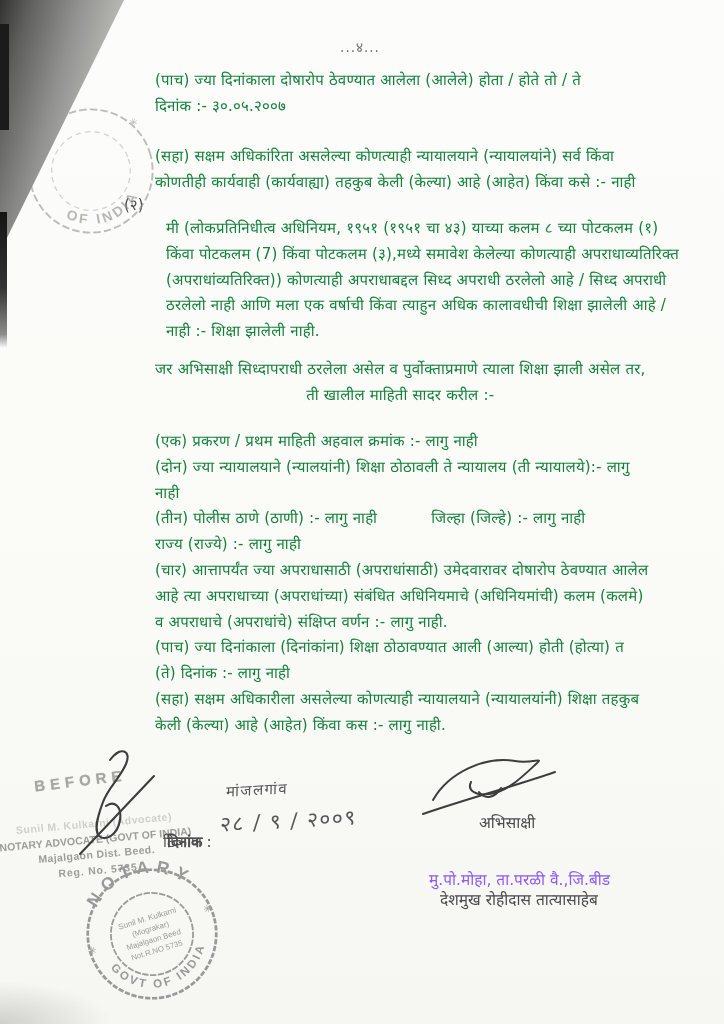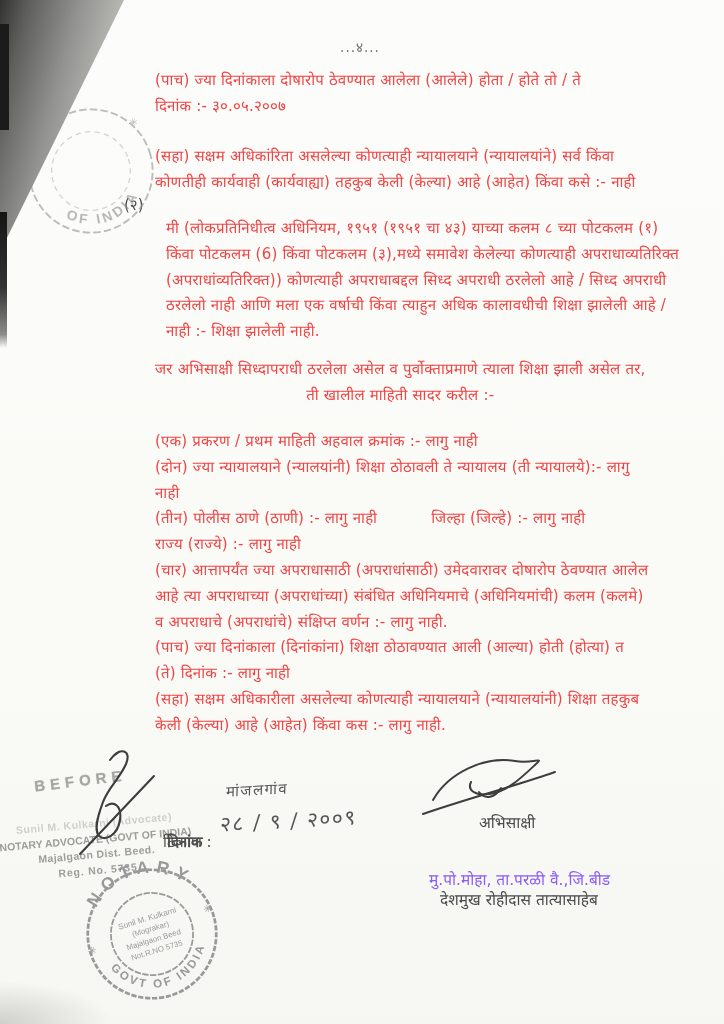--- a/index.html
+++ b/index.html
@@ -8,21 +8,21 @@
     background:#fbfbf8;
     font-family:"DejaVu Sans","Liberation Sans",sans-serif;
   }
   
   .paper-tint { position:absolute; inset:0; z-index:0;
     background:linear-gradient(180deg,#fcfcfa 0%,#fafaf7 60%,#f6f6f3 100%); }
 
   .abs { position:absolute; }
   .line { white-space:nowrap; }
 
-  .body-text { color:#ef4444; font-size:15px; letter-spacing:.2px; line-height:25.8px; z-index:2; }
+  .body-text { color:#15803d; font-size:15px; letter-spacing:.2px; line-height:25.8px; z-index:2; }
   .body-text .line { height:25.8px; }
   .gap { display:inline-block; width:54px; }
 
   .pg-num { left:300px; top:38px; width:120px; text-align:center; color:#6b6b6b; font-size:13.5px; letter-spacing:1px; }
   .sec-label { left:124px; top:194px; color:#4a4a4a; font-size:15px; }
 
   
   .before-stamp { left:34px; top:772px; color:#a6a6a2; font-weight:bold;
     font-family:"Liberation Sans",sans-serif; font-size:15px; letter-spacing:5px;
     transform:rotate(-7deg); text-shadow:0 0 1px #bdbdb9; z-index:3; }
@@ -75,21 +75,21 @@
 
 <div class="abs body-text" style="left:155px; top:144px;">
   <div class="line">(सहा) सक्षम अधिकांरिता असलेल्या कोणत्याही न्यायालयाने (न्यायालयांने) सर्व किंवा</div>
   <div class="line">कोणतीही कार्यवाही (कार्यवाह्या) तहकुब केली (केल्या) आहे (आहेत) किंवा कसे :- नाही</div>
 </div>
 
 <div class="abs sec-label">(२)</div>
 
 <div class="abs body-text" style="left:166px; top:216px;">
   <div class="line">मी (लोकप्रतिनिधीत्व अधिनियम, १९५१ (१९५१ चा ४३) याच्या कलम ८ च्या पोटकलम (१)</div>
-  <div class="line">किंवा पोटकलम (6) किंवा पोटकलम (३),मध्ये समावेश केलेल्या कोणत्याही अपराधाव्यतिरिक्त</div>
+  <div class="line">किंवा पोटकलम (7) किंवा पोटकलम (३),मध्ये समावेश केलेल्या कोणत्याही अपराधाव्यतिरिक्त</div>
   <div class="line">(अपराधांव्यतिरिक्त)) कोणत्याही अपराधाबद्दल सिध्द अपराधी ठरलेलो आहे / सिध्द अपराधी</div>
   <div class="line">ठरलेलो नाही आणि मला एक वर्षाची किंवा त्याहुन अधिक कालावधीची शिक्षा झालेली आहे /</div>
   <div class="line">नाही     :- शिक्षा झालेली नाही.</div>
 </div>
 
 <div class="abs body-text" style="left:155px; top:357px;text-align:center;">
   <div class="line">जर अभिसाक्षी सिध्दापराधी ठरलेला असेल व पुर्वोक्ताप्रमाणे त्याला शिक्षा झाली असेल तर,</div>
   <div class="line">ती खालील माहिती सादर करील    :-</div>
 </div>
 

